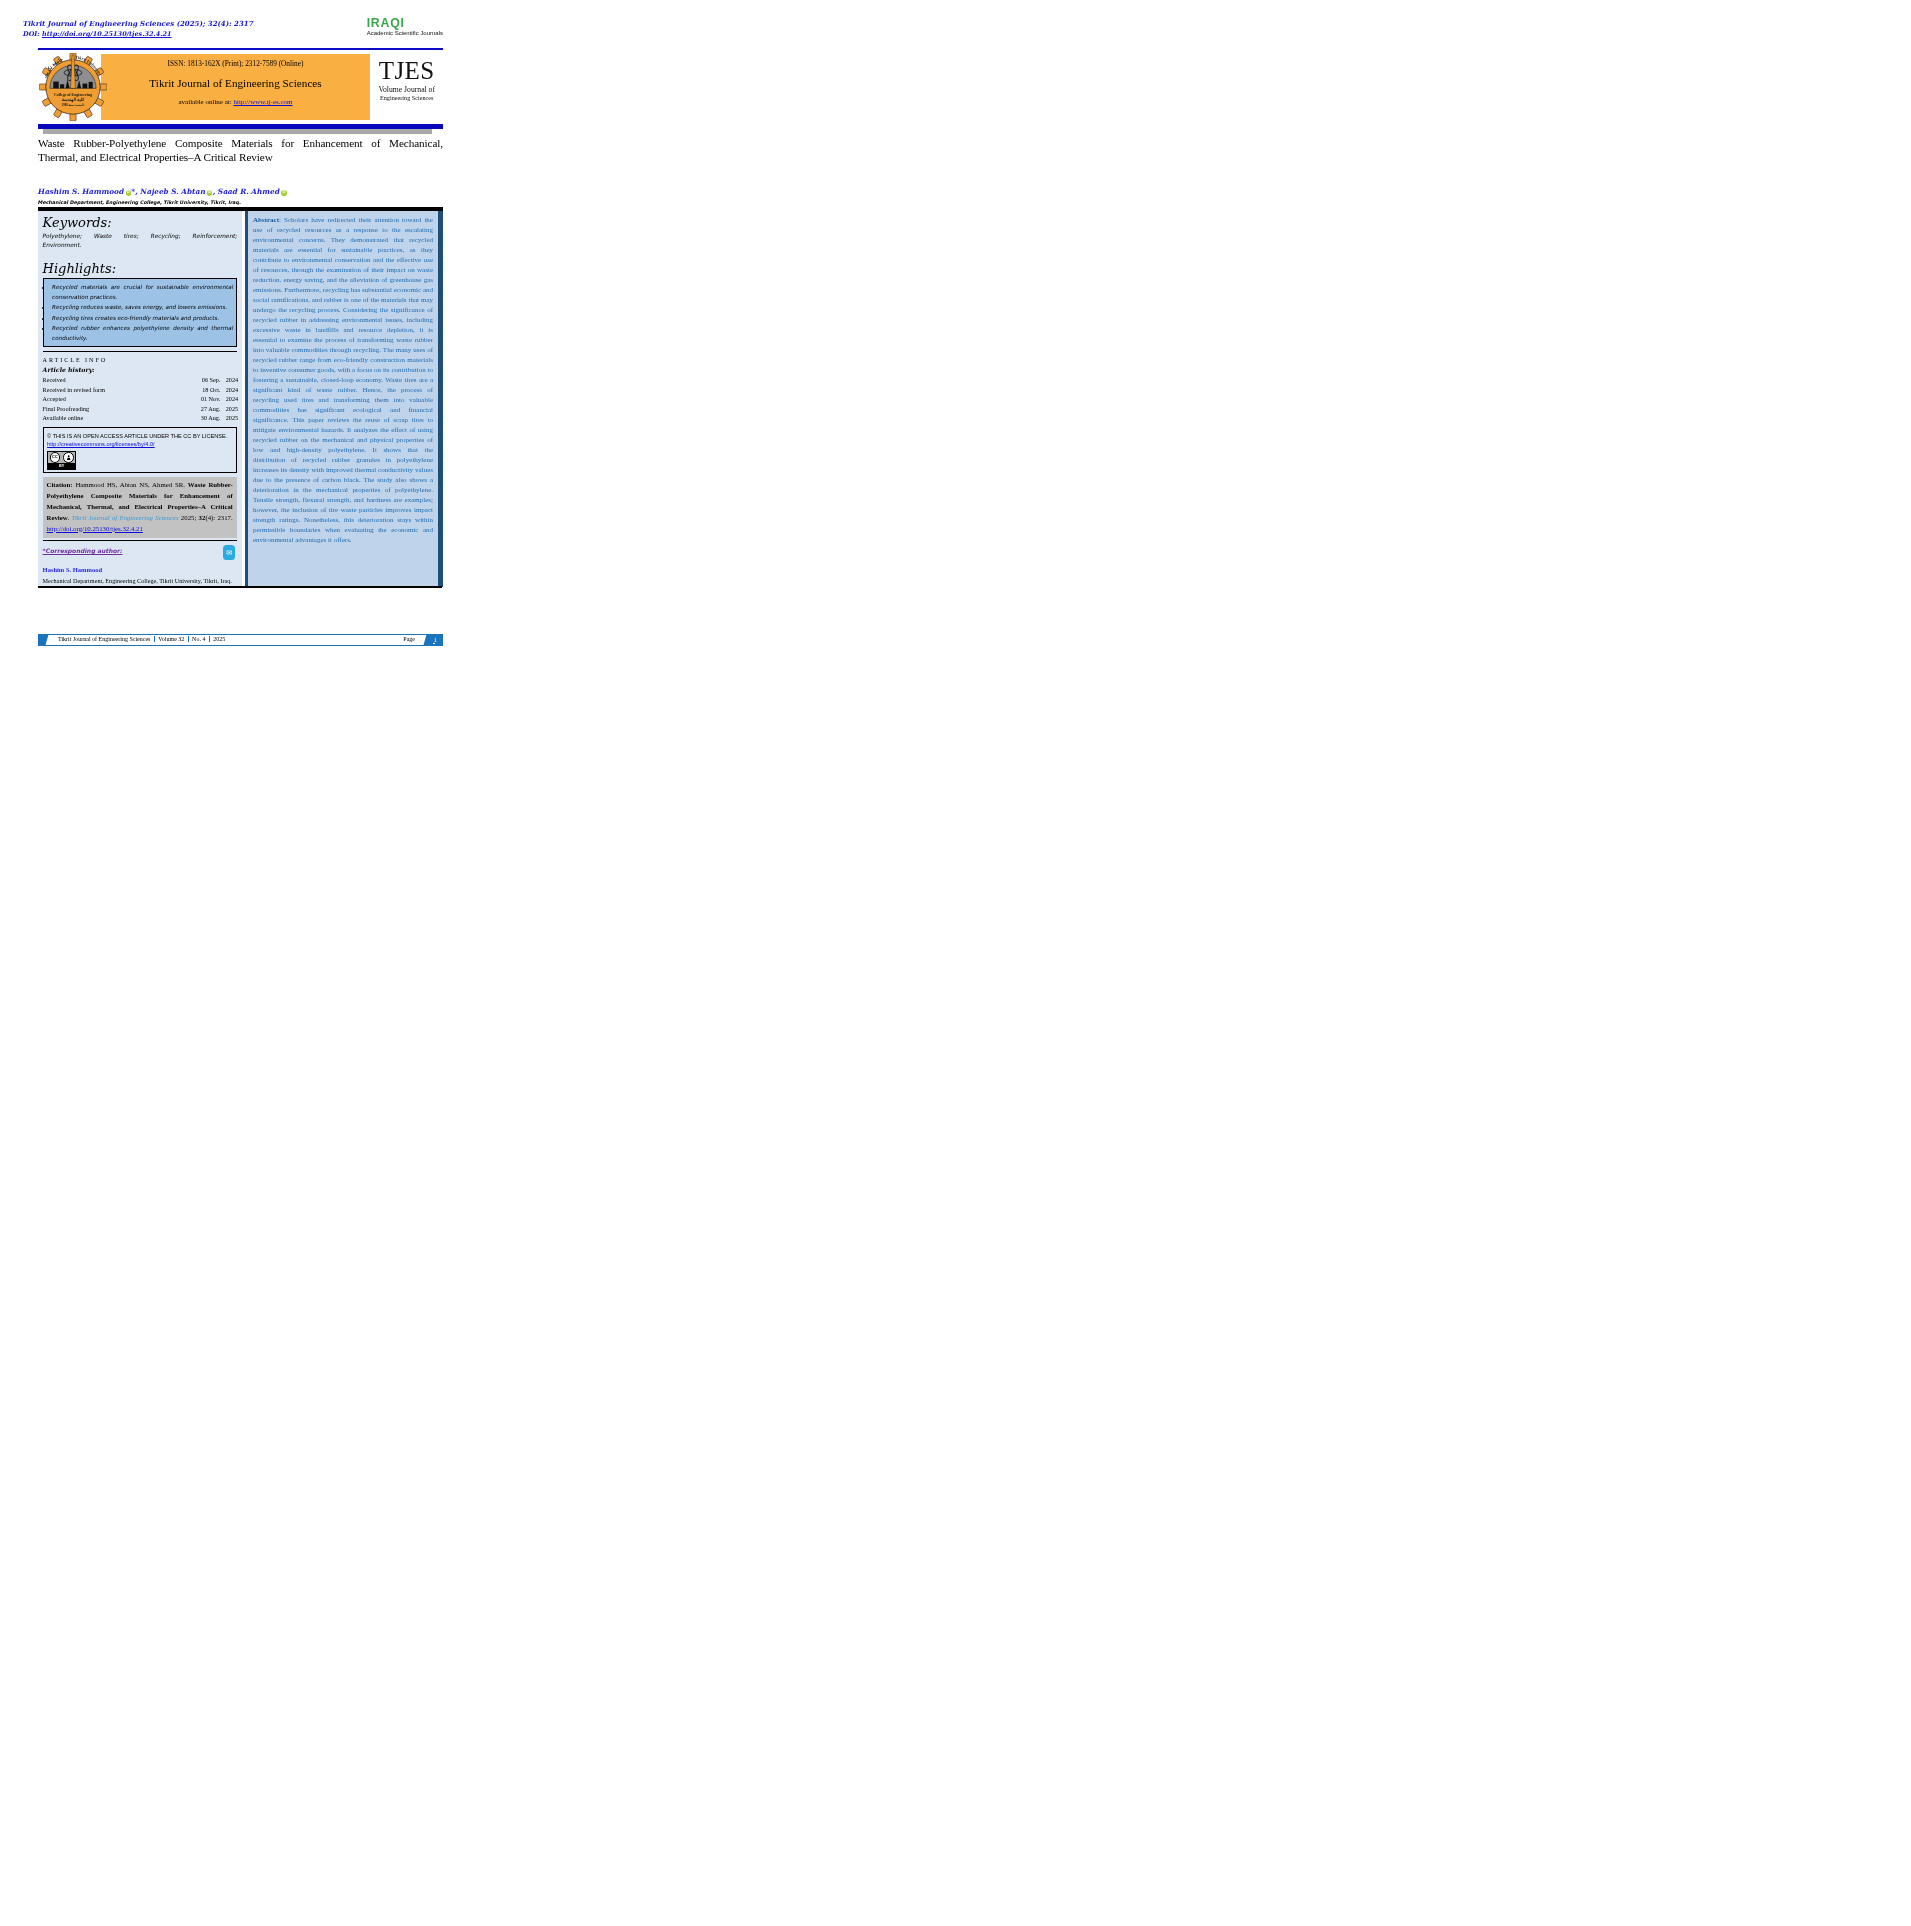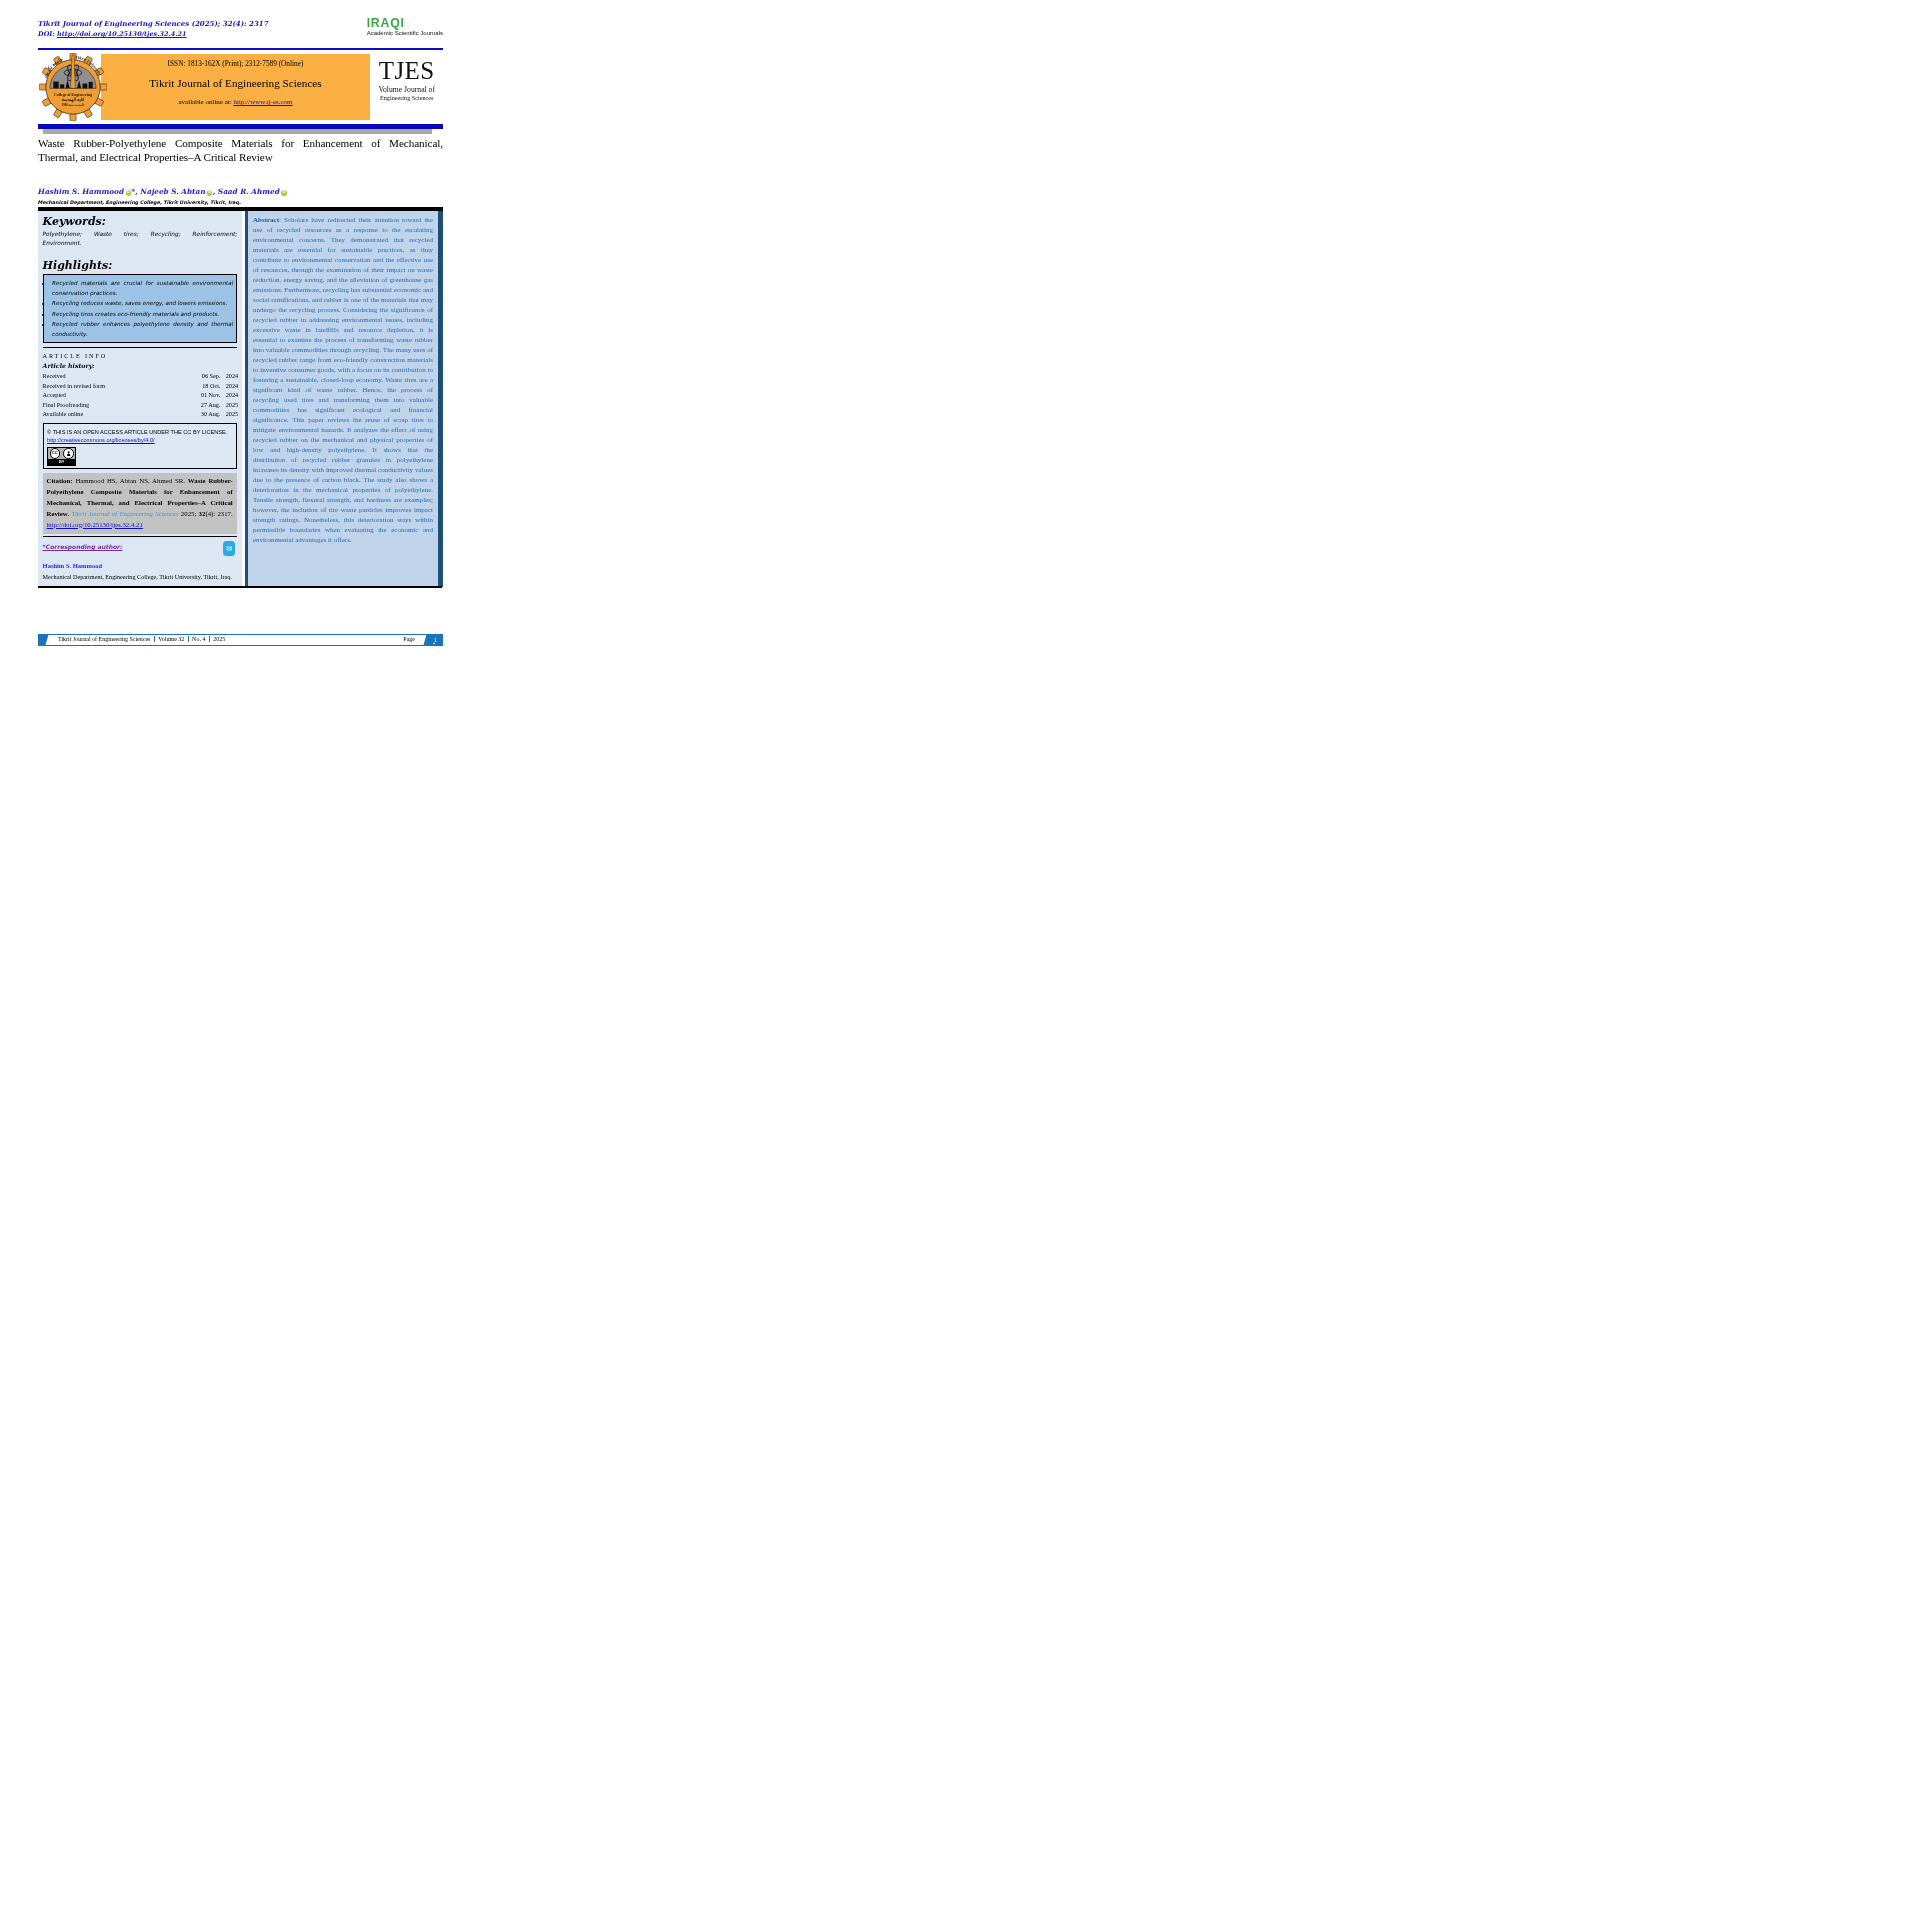--- a/index.html
+++ b/index.html
@@ -1,19 +1,19 @@
 <!DOCTYPE html>
 <html style="font-size:6.2px"><head>
 <meta charset="utf-8">
 <style>
   html,body{margin:0;padding:0;background:#ffffff;}
   .page{position:relative;width:478px;height:676px;background:#fff;font-family:"Liberation Serif",serif;color:#000;overflow:hidden;}
 
   
-  .topbar{position:absolute;left:38px;right:35px;top:17.7px;height:29px;}
+  .topbar{position:absolute;left:23px;right:35px;top:17.7px;height:29px;}
   .hdr-left{position:absolute;left:0;top:0;font-family:"DejaVu Serif",serif;font-style:italic;color:#1717d1;font-size:7px;line-height:11.6px;font-weight:700;}
   .hdr-left .doi-row{font-size:6.5px;}
   .hdr-left .lnk{text-decoration:underline;cursor:pointer;}
   .hdr-right{position:absolute;right:0;top:0;text-align:left;margin-left:29px;}
   .iraqi{font-family:"Liberation Sans",sans-serif;font-weight:900;font-size:12.3px;line-height:11.6px;color:#3aa648;letter-spacing:0.8px;transform:scaleY(1.05);}
   .tagline{font-family:"Liberation Sans",sans-serif;font-size:6px;color:#111;margin-top:0.8px;}
   .blue-rule{position:absolute;left:38px;right:35px;top:48px;height:1.9px;background:#0b0bc8;}
 
   
   .banner{position:absolute;left:38px;top:54px;width:404px;height:66px;}
@@ -40,21 +40,21 @@
 
   
   .columns{position:absolute;left:38px;top:211px;width:404px;height:376px;}
   .left-col{position:absolute;left:0;top:0;width:204px;height:376px;background:#dce7f3;}
   .left-inner{padding:3.1px 3.9px 0 4.6px;height:373px;overflow:hidden;}
   .col-divider{position:absolute;left:207px;top:0;width:3.1px;height:376px;background:#1F4E79;}
   .abstract-box{position:absolute;left:210px;top:0;width:190px;height:376px;background:#bfd3ea;}
   .right-strip{position:absolute;left:400px;top:0;width:4.6px;height:376px;background:#1F4E79;}
   .bottom-rule{position:absolute;left:0;top:375px;width:404px;height:1.5px;background:#000;}
 
-  .kw-head,.hl-head{font-family:"DejaVu Serif",serif;font-weight:700;font-style:italic;font-size:11px;margin:0.8px 0 2.3px;}
+  .kw-head,.hl-head{font-family:"DejaVu Serif",serif;font-weight:400;font-style:italic;font-size:13px;margin:0.8px 0 2.3px;}
   .kw-body{font-family:"DejaVu Sans",sans-serif;font-style:italic;font-size:5.8px;line-height:9.2px;text-align:justify;margin-right:0.8px;}
   .hl-head{margin-top:10px;}
   .hl-box{margin-top:1.5px;background:#9cc2e6;border:0.8px solid #000;padding:3.1px 3.1px 3.1px 1.5px;margin-right:0.8px;}
   .hl-box ul{margin:0;padding-left:7px;}
   .hl-box li{font-family:"DejaVu Sans",sans-serif;font-style:italic;font-size:5.6px;line-height:10.2px;text-align:justify;}
   .info-rule{border:none;border-top:1.2px solid #000;margin:4.2px 0.8px 3.5px 0;}
   .ai-head{font-size:6.2px;letter-spacing:1.9px;margin:0 0 3.1px;}
   .hist-head{font-family:"DejaVu Serif",serif;font-weight:700;font-style:italic;font-size:6.2px;margin:0.8px 0 2.3px;}
   .hist-row{display:flex;font-size:6.2px;line-height:9.4px;}
   .hist-row .hl{flex:1;}

